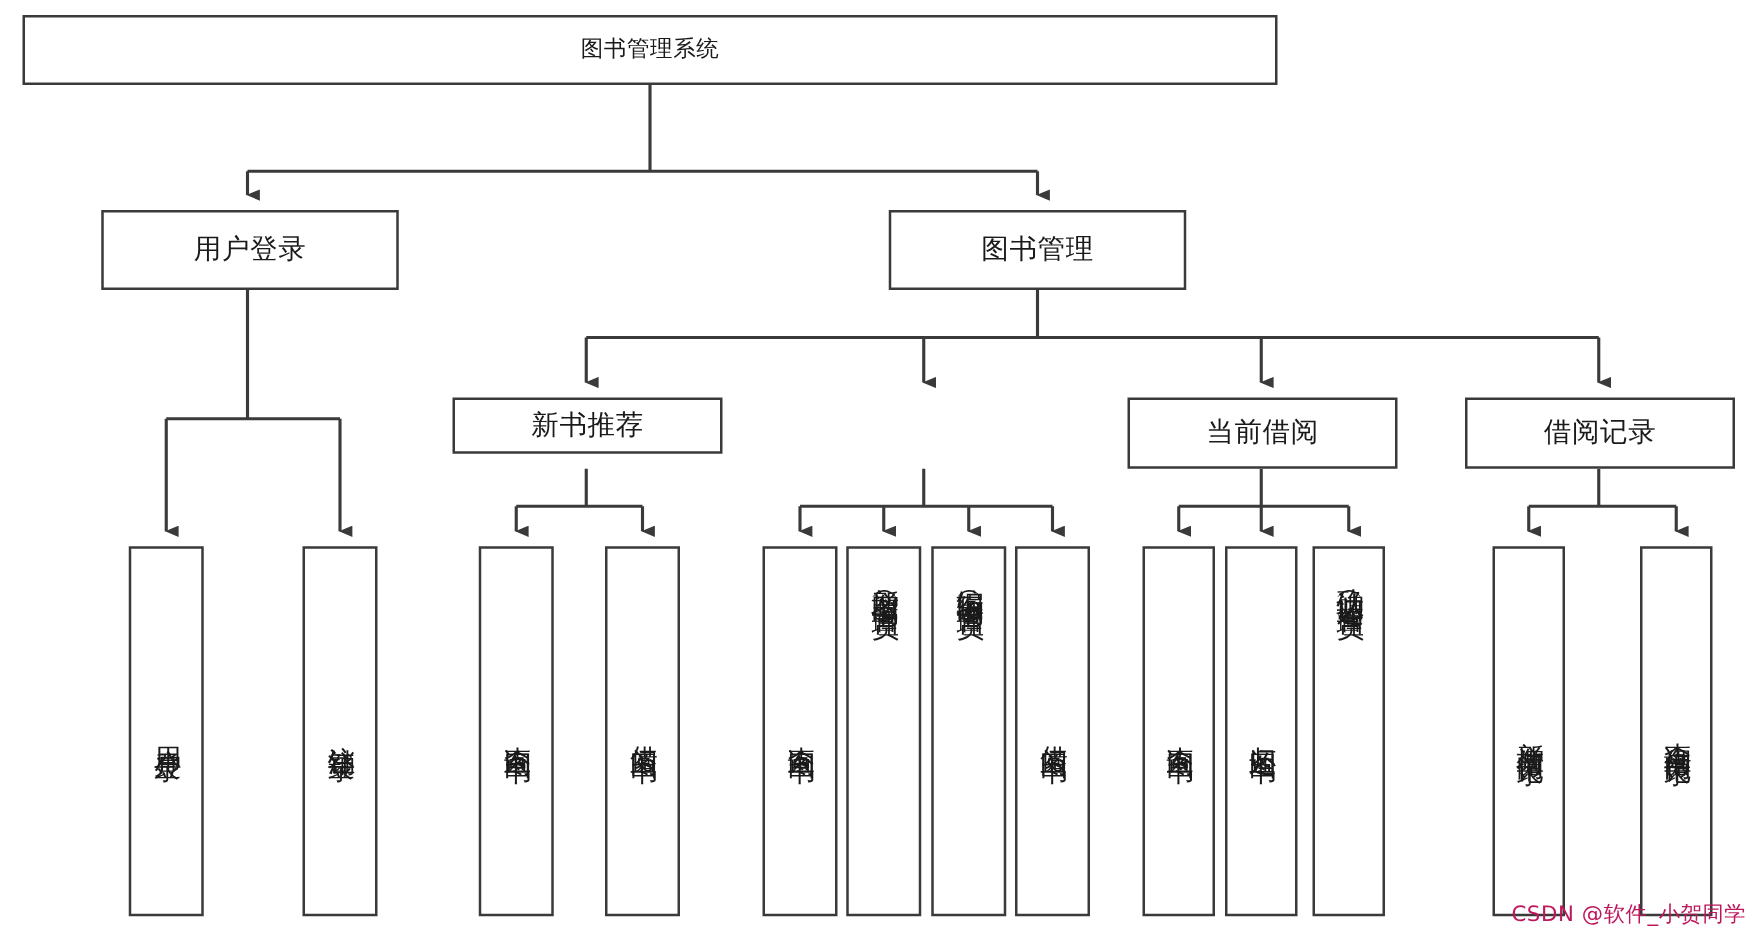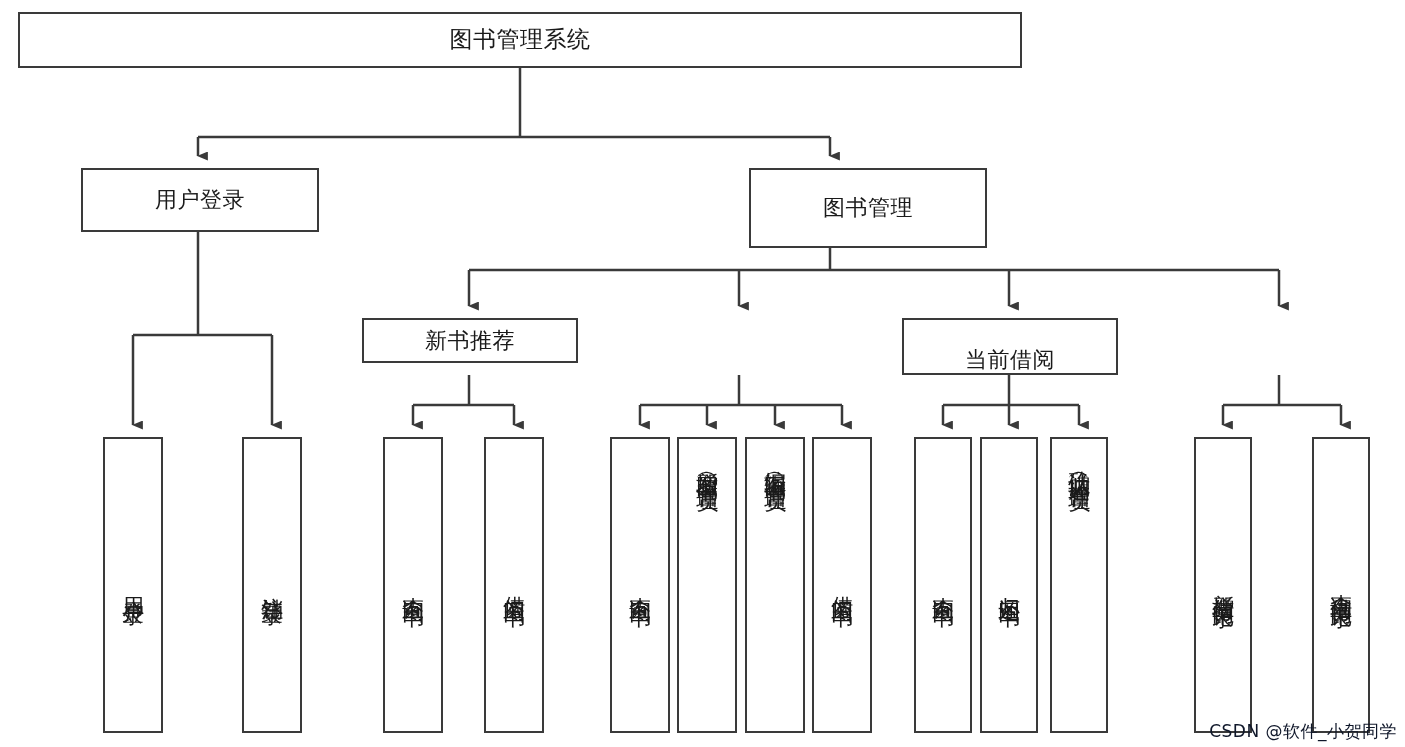--- a/index.html
+++ b/index.html
@@ -38,21 +38,21 @@
   .node .label {
     display: block;
     text-align: center;
     line-height: 1.18;
     letter-spacing: 0.5px;
   }
   .node.horiz .label {
     font-size: 22px;
   }
   .node.root .label {
-    font-size: 23px;
+    font-size: 18px;
   }
   .node.vert {
     align-items: flex-start;
     padding-top: 14px;
   }
   .node.vert .label {
     writing-mode: vertical-rl;
     text-orientation: upright;
     font-size: 22px;
     line-height: 1.02;
@@ -61,21 +61,21 @@
   }
   .node.vert.leaf-center {
     align-items: center;
     padding-top: 0;
   }
   #watermark {
     position: absolute;
     right: 8px;
     bottom: 4px;
     font-size: 17px;
-    color: #0f172a;
+    color: #be185d;
     white-space: nowrap;
     letter-spacing: 0.5px;
   }
 </style>
 </head>
 <body>
 
 <div id="diagram-root">
 
   <svg id="edge-layer" viewBox="0 0 1405 747" width="1405" height="747">
@@ -130,29 +130,32 @@
     </g>
   </svg>
 
   <div class="node horiz root" style="left:18px; top:12px; width:1004px; height:56px;">
     <span class="label">图书管理系统</span>
   </div>
 
   <div class="node horiz" style="left:81px; top:168px; width:238px; height:64px;">
     <span class="label">用户登录</span>
   </div>
-  <div class="node horiz" style="left:711px; top:168px; width:238px; height:80px;margin-left:38px;">
+  <div class="node horiz" style="left:711px; top:168px; width:238px; height:64px;">
     <span class="label">图书管理</span>
   </div>
 
   <div class="node horiz" style="left:362px; top:318px; width:216px; height:45px;">
     <span class="label">新书推荐</span>
   </div>
-  <div class="node horiz" style="left:902px; top:318px; width:216px; height:57px;align-items:flex-end;">
+  <div class="node horiz" style="left:902px; top:318px; width:216px; height:57px;">
     <span class="label">当前借阅</span>
+  </div>
+  <div class="node horiz" style="left:1172px; top:318px; width:216px; height:57px;">
+    <span class="label">借阅记录</span>
   </div>
 
   <div class="node vert leaf-center" style="left:103px; top:437px; width:60px; height:296px;">
     <span class="label">用户登录</span>
   </div>
   <div class="node vert leaf-center" style="left:242px; top:437px; width:60px; height:296px;">
     <span class="label">注销登录</span>
   </div>
 
   <div class="node vert leaf-center" style="left:383px; top:437px; width:60px; height:296px;">

